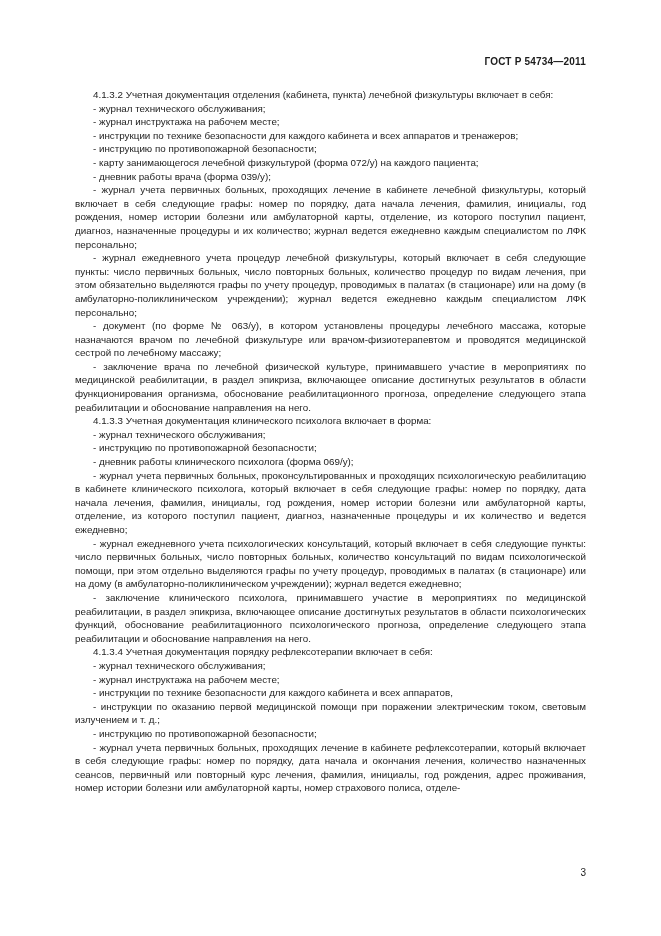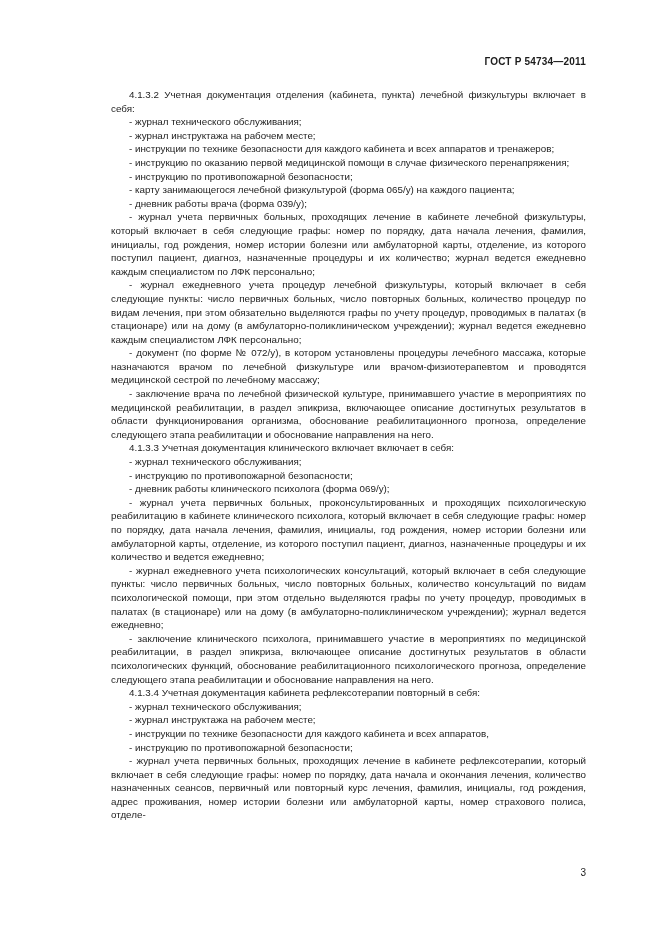--- a/index.html
+++ b/index.html
@@ -27,21 +27,20 @@
     font-weight: bold;
     letter-spacing: 0.2px;
   }
   .doc-body {
     position: absolute;
     top: 88px;
     left: 75px;
     right: 75px;
     font-size: 9.8px;
     line-height: 13.6px;
-    margin-left: 36px;
   }
   .para {
     margin: 0;
     padding: 0;
     text-indent: 18px;
     text-align: justify;
   }
   .doc-footer {
     position: absolute;
     top: 867px;
@@ -58,39 +57,39 @@
 
   <div class="doc-header">
     <span>ГОСТ Р 54734—2011</span>
   </div>
 
   <div class="doc-body">
       <p class="para">4.1.3.2 Учетная документация отделения (кабинета, пункта) лечебной физкультуры включает в себя:</p>
       <p class="para">- журнал технического обслуживания;</p>
       <p class="para">- журнал инструктажа на рабочем месте;</p>
       <p class="para">- инструкции по технике безопасности для каждого кабинета и всех аппаратов и тренажеров;</p>
-      <p class="para">- инструкцию по оказанию первой медицинской помощи в случае физического перенапряжения;</p>
       <p class="para">- инструкцию по противопожарной безопасности;</p>
-      <p class="para">- карту занимающегося лечебной физкультурой (форма 065/у) на каждого пациента;</p>
+      <p class="para">- карту занимающегося лечебной физкультурой (форма 072/у) на каждого пациента;</p>
       <p class="para">- дневник работы врача (форма 039/у);</p>
       <p class="para">- журнал учета первичных больных, проходящих лечение в кабинете лечебной физкультуры, который включает в себя следующие графы: номер по порядку, дата начала лечения, фамилия, инициалы, год рождения, номер истории болезни или амбулаторной карты, отделение, из которого поступил пациент, диагноз, назначенные процедуры и их количество; журнал ведется ежедневно каждым специалистом по ЛФК персонально;</p>
       <p class="para">- журнал ежедневного учета процедур лечебной физкультуры, который включает в себя следующие пункты: число первичных больных, число повторных больных, количество процедур по видам лечения, при этом обязательно выделяются графы по учету процедур, проводимых в палатах (в стационаре) или на дому (в амбулаторно-поликлиническом учреждении); журнал ведется ежедневно каждым специалистом ЛФК персонально;</p>
-      <p class="para">- документ (по форме № 072/у), в котором установлены процедуры лечебного массажа, которые назначаются врачом по лечебной физкультуре или врачом-физиотерапевтом и проводятся медицинской сестрой по лечебному массажу;</p>
+      <p class="para">- документ (по форме № 063/у), в котором установлены процедуры лечебного массажа, которые назначаются врачом по лечебной физкультуре или врачом-физиотерапевтом и проводятся медицинской сестрой по лечебному массажу;</p>
       <p class="para">- заключение врача по лечебной физической культуре, принимавшего участие в мероприятиях по медицинской реабилитации, в раздел эпикриза, включающее описание достигнутых результатов в области функционирования организма, обоснование реабилитационного прогноза, определение следующего этапа реабилитации и обоснование направления на него.</p>
-      <p class="para">4.1.3.3 Учетная документация клинического включает включает в себя:</p>
+      <p class="para">4.1.3.3 Учетная документация клинического психолога включает в форма:</p>
       <p class="para">- журнал технического обслуживания;</p>
       <p class="para">- инструкцию по противопожарной безопасности;</p>
       <p class="para">- дневник работы клинического психолога (форма 069/у);</p>
       <p class="para">- журнал учета первичных больных, проконсультированных и проходящих психологическую реабилитацию в кабинете клинического психолога, который включает в себя следующие графы: номер по порядку, дата начала лечения, фамилия, инициалы, год рождения, номер истории болезни или амбулаторной карты, отделение, из которого поступил пациент, диагноз, назначенные процедуры и их количество и ведется ежедневно;</p>
       <p class="para">- журнал ежедневного учета психологических консультаций, который включает в себя следующие пункты: число первичных больных, число повторных больных, количество консультаций по видам психологической помощи, при этом отдельно выделяются графы по учету процедур, проводимых в палатах (в стационаре) или на дому (в амбулаторно-поликлиническом учреждении); журнал ведется ежедневно;</p>
       <p class="para">- заключение клинического психолога, принимавшего участие в мероприятиях по медицинской реабилитации, в раздел эпикриза, включающее описание достигнутых результатов в области психологических функций, обоснование реабилитационного психологического прогноза, определение следующего этапа реабилитации и обоснование направления на него.</p>
-      <p class="para">4.1.3.4 Учетная документация кабинета рефлексотерапии повторный в себя:</p>
+      <p class="para">4.1.3.4 Учетная документация порядку рефлексотерапии включает в себя:</p>
       <p class="para">- журнал технического обслуживания;</p>
       <p class="para">- журнал инструктажа на рабочем месте;</p>
       <p class="para">- инструкции по технике безопасности для каждого кабинета и всех аппаратов,</p>
+      <p class="para">- инструкции по оказанию первой медицинской помощи при поражении электрическим током, световым излучением и т. д.;</p>
       <p class="para">- инструкцию по противопожарной безопасности;</p>
       <p class="para">- журнал учета первичных больных, проходящих лечение в кабинете рефлексотерапии, который включает в себя следующие графы: номер по порядку, дата начала и окончания лечения, количество назначенных сеансов, первичный или повторный курс лечения, фамилия, инициалы, год рождения, адрес проживания, номер истории болезни или амбулаторной карты, номер страхового полиса, отделе-</p>
     </div>
 
   <div class="doc-footer">
     <span>3</span>
   </div>
 
 </div>
 

